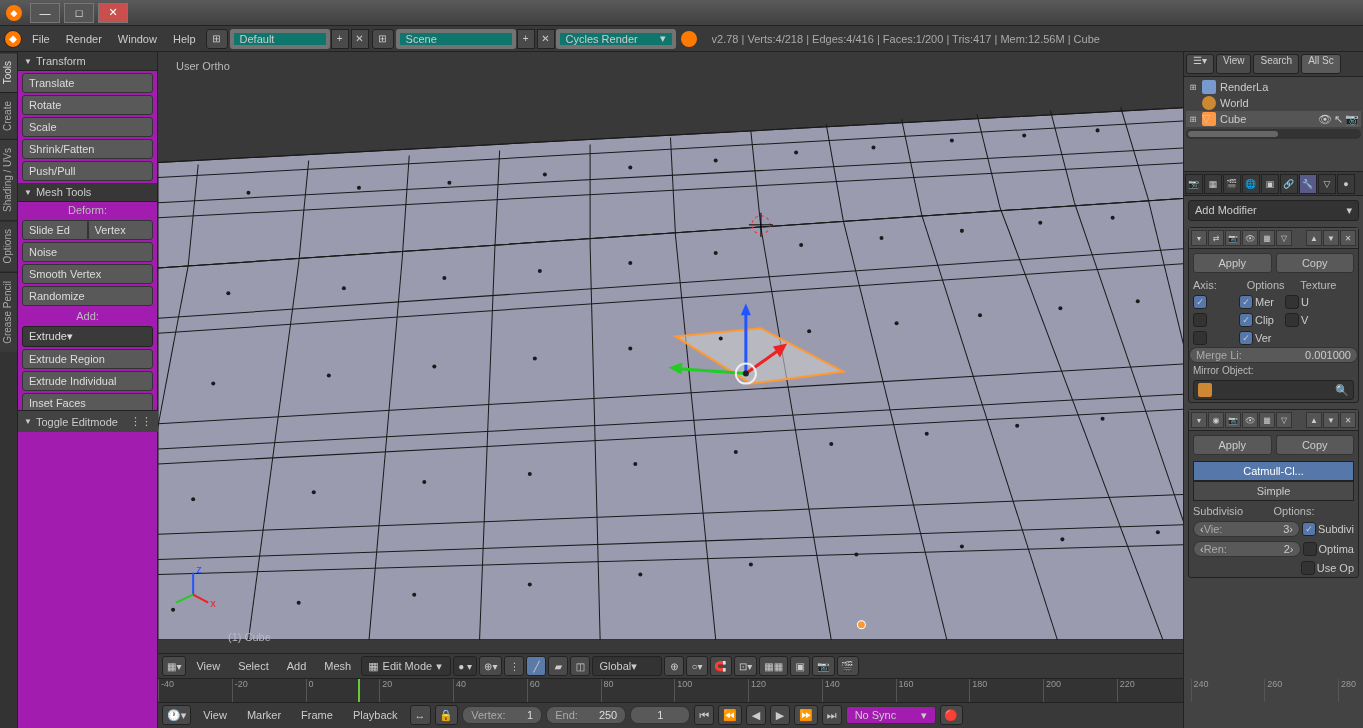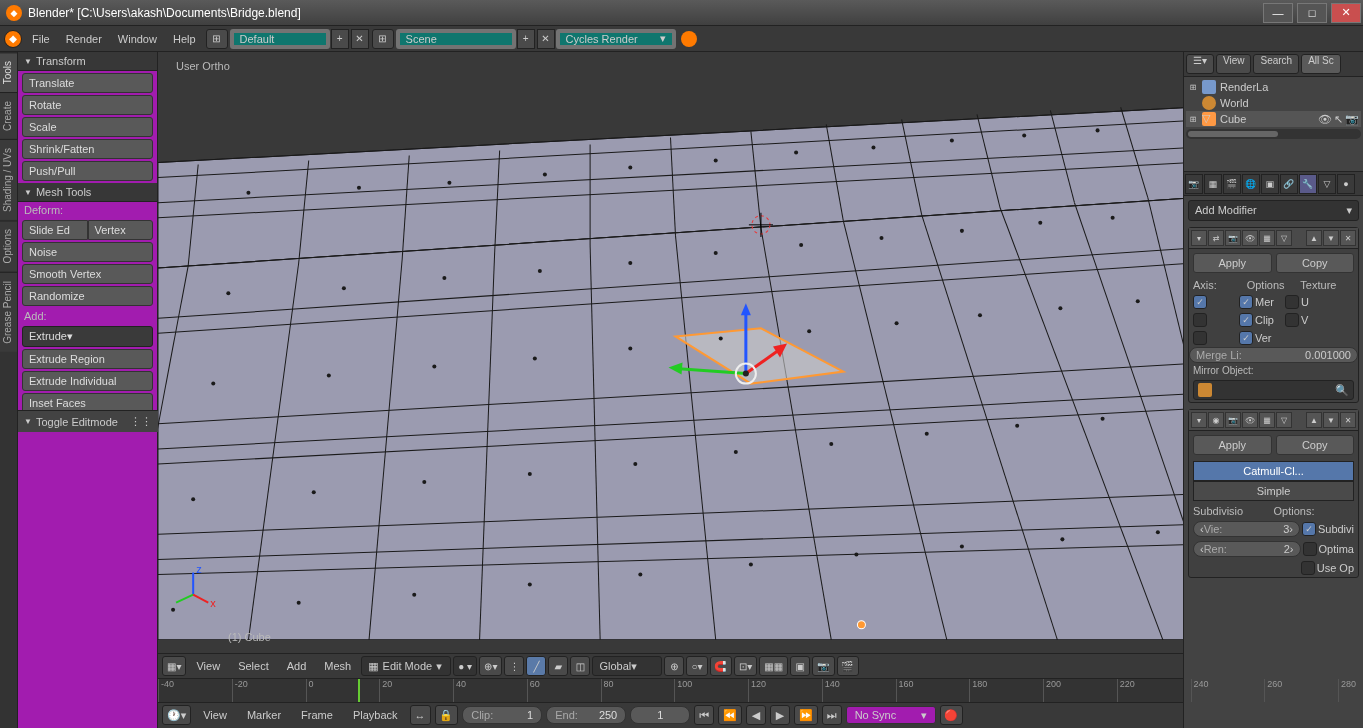--- a/index.html
+++ b/index.html
@@ -28,21 +28,21 @@
 .left-tabs { width:18px; background:#333; display:flex; flex-direction:column; border-right:1px solid #222;}
 .left-tabs .tab { writing-mode: vertical-rl; transform: rotate(180deg); padding:8px 2px; font-size:10px; text-align:center; border-bottom:1px solid #222; background:#3a3a3a; color:#aaa;}
 .left-tabs .tab.active{background:#4a4a4a;color:#ddd;}
 
 .tool-panel { width:140px; background:#a21caf; border-right:1px solid #222; overflow:hidden;}
 .tool-panel .section-header { background:#373737; padding:3px 6px; border-bottom:1px solid #222; display:flex; align-items:center;}
 .tool-panel .section-header::before{content:"▼"; font-size:8px; margin-right:4px;}
 .tool-panel .tool-btn { margin:2px 4px; padding:3px 6px; background:#595959; border:1px solid #333; border-radius:3px; color:#ddd;}
 .tool-panel .tool-btn-row { display:flex; margin:2px 4px; gap:0;}
 .tool-panel .tool-btn-row .tool-btn{flex:1; margin:0;}
-.tool-panel .label { padding:2px 6px; color:#bbb;}
+.tool-panel .label { padding:2px 6px; color:#bbb;text-align:center;}
 .tool-panel .dropdown-btn{margin:2px 4px; padding:3px 6px; background:#3a3a3a; border:1px solid #222; border-radius:3px; color:#ddd; display:flex; }
 .operator-panel { background:#434343; padding:4px 6px; border-top:1px solid #222; display:flex; align-items:center;}
 .operator-panel::before{content:"▼"; font-size:8px; margin-right:4px;}
 
 
 .viewport-wrap{flex:1; display:flex; flex-direction:column; position:relative;}
 .viewport { flex:1; background:#393939; position:relative; overflow:hidden;}
 .viewport svg{position:absolute; inset:0;}
 .viewport .overlay-text { position:absolute; color:#bababa; font-size:11px;}
 .viewport .overlay-text.tl{top:8px; left:18px;}
@@ -101,21 +101,20 @@
 .props .togglerow .tg.active{background:#5577aa; color:#fff;}
 .props .fieldlabel{padding:2px 4px; color:#bbb; font-size:10px;}
 .props .objfield{margin:2px 4px; background:#333; border:1px solid #222; border-radius:3px; padding:2px 4px; display:flex; align-items:center; height:20px;}
 .props .objfield .oicon{width:14px;height:14px;background:#cc8833;border-radius:2px;}
 </style>
 </head>
 <body>
 
 <div class="win-titlebar">
   <div class="app-icon">◆</div>
-  <div class="title">Blender* [C:\Users\akash\Documents\Bridge.blend]</div>
   <div class="winbtn">—</div>
   <div class="winbtn">□</div>
   <div class="winbtn close">✕</div>
 </div>
 
 <div class="header">
   <div class="hicon orange">◆</div>
   <div class="hmenu">File</div>
   <div class="hmenu">Render</div>
   <div class="hmenu">Window</div>
@@ -126,20 +125,21 @@
   <div class="smallbtn">✕</div>
   <div class="hicon">⊞</div>
   <div class="hselect wide">Scene</div>
   <div class="smallbtn">+</div>
   <div class="smallbtn">✕</div>
   <div class="hselect wide">
       <span>Cycles Render</span>
       <span style="margin-left:auto">▾</span>
     </div>
   <div class="orange-icon"></div>
+  <div class="stats">v2.78 | Verts:4/218 | Edges:4/416 | Faces:1/200 | Tris:417 | Mem:12.56M | Cube</div>
 </div>
 
 <div class="main">
 
   <div class="left-tabs">
     <div class="tab active">Tools</div>
     <div class="tab">Create</div>
     <div class="tab">Shading / UVs</div>
     <div class="tab">Options</div>
     <div class="tab">Grease Pencil</div>
@@ -369,21 +369,21 @@
         </div>
       <div class="timeline-controls">
         <div class="tbtn">🕐▾</div>
         <div class="tmenu">View</div>
         <div class="tmenu">Marker</div>
         <div class="tmenu">Frame</div>
         <div class="tmenu">Playback</div>
         <div class="tbtn">↔</div>
         <div class="tbtn">🔒</div>
         <div class="numfield">
-            <span class="lbl">Clip:</span>
+            <span class="lbl">Vertex:</span>
             <span class="val">1</span>
           </div>
         <div class="numfield">
             <span class="lbl">End:</span>
             <span class="val">250</span>
           </div>
         <div class="numfield" style="min-width:60px">
             <span class="val" style="margin:0 auto">1</span>
           </div>
         <div class="tbtn">⏮</div>

